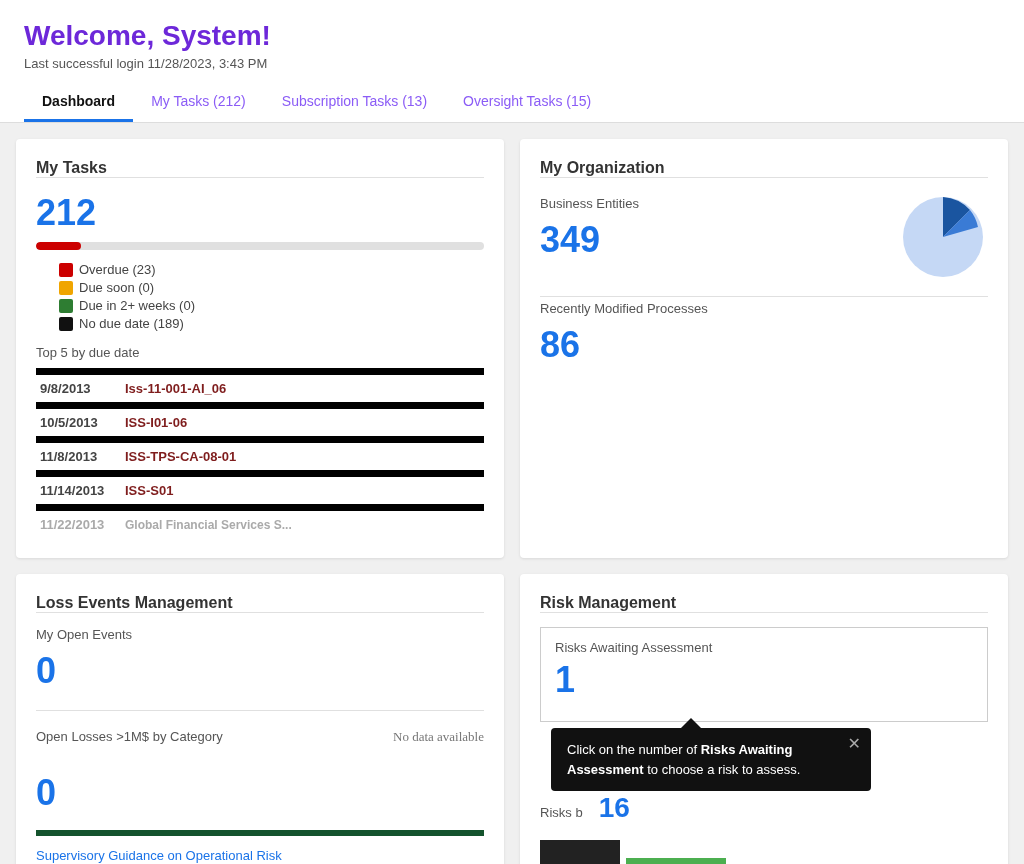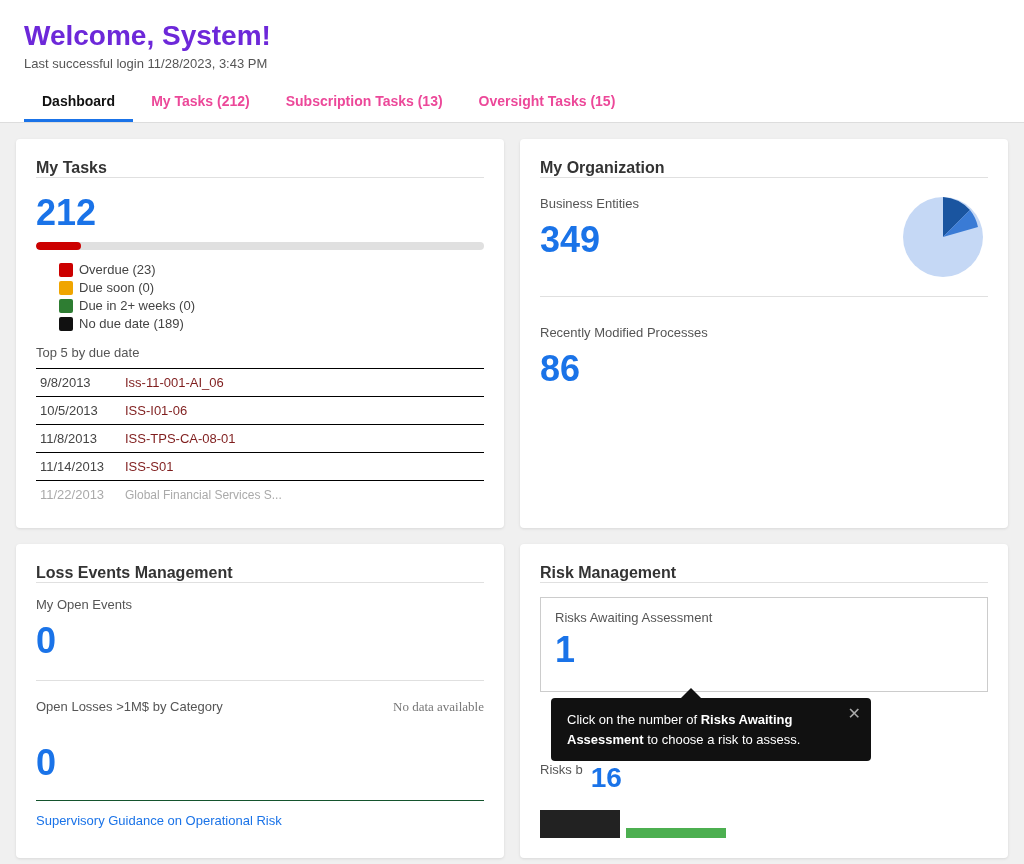--- a/index.html
+++ b/index.html
@@ -27,24 +27,23 @@
     }
     .tabs {
       display: flex;
       gap: 0;
       margin-top: 8px;
     }
     .tab {
       padding: 10px 18px;
       cursor: pointer;
       font-size: 14px;
-      color: #ec4899;
+      color: #8b5cf6;
       border-bottom: 3px solid transparent;
       white-space: nowrap;
-      font-weight: bold;
     }
     .tab.active {
       color: #111;
       font-weight: bold;
       border-bottom: 3px solid #1a73e8;
     }
     .dashboard-grid {
       display: grid;
       grid-template-columns: 1fr 1fr;
       gap: 16px;
@@ -109,40 +108,41 @@
       color: #555;
       margin-bottom: 8px;
       margin-top: 4px;
     }
     .task-table {
       width: 100%;
       border-collapse: collapse;
       font-size: 13px;
     }
     .task-table tr {
-      border-top: 1px solid #000000;
+      border-top: 7px solid #000000;
+      font-weight: bold;
     }
     .task-table td {
       padding: 6px 4px;
       vertical-align: middle;
     }
     .task-table td:first-child {
       color: #444;
       width: 85px;
     }
     .task-link {
       color: #7f1d1d;
       text-decoration: none;
       cursor: pointer;
     }
     
     .org-section {
       padding-bottom: 14px;
       border-bottom: 1px solid #e0e0e0;
-      margin-bottom: 24px;
+      margin-bottom: 0;
       display: flex;
       justify-content: space-between;
       align-items: flex-start;
     }
     .org-section:last-child {
       border-bottom: none;
       margin-bottom: 0;
     }
     .pie-chart-container {
       width: 90px;
@@ -196,22 +196,22 @@
       color: #aaa;
       cursor: pointer;
       font-size: 16px;
       line-height: 1;
     }
     .tooltip-text strong {
       font-weight: bold;
     }
     .risk-row {
       display: flex;
-      align-items: flex-start;
-      gap: 8px;
+      align-items: center;
+      gap: 16px;
       margin-bottom: 8px;
     }
     .risk-label {
       font-size: 13px;
       color: #555;
     }
     .bar-mini-container {
       display: flex;
       gap: 6px;
       align-items: flex-end;
@@ -239,21 +239,21 @@
       font-family: Liberation Serif, serif;
     }
     .guidance-link {
       color: #1a73e8;
       text-decoration: none;
       font-size: 13px;
       cursor: pointer;
       display: block;
       margin-top: 16px;
       padding-top: 12px;
-      border-top: 1px solid #14532d;
+      border-top: 6px solid #14532d;
     }
   </style>
 </head>
 <body>
 
 <div class="header">
   <div class="welcome-title">Welcome, System!</div>
   <div class="last-login">Last successful login 11/28/2023, 3:43 PM</div>
   <nav class="tabs">
     <div class="tab active">Dashboard</div>

